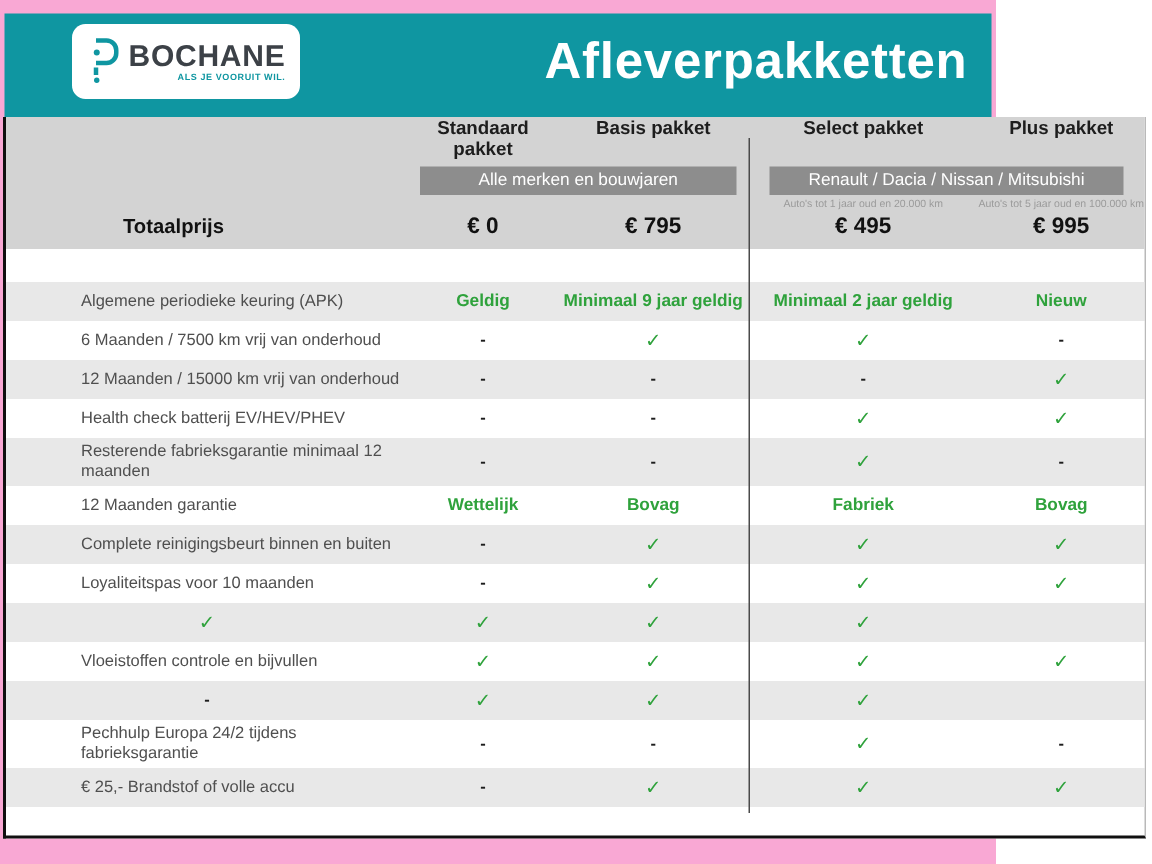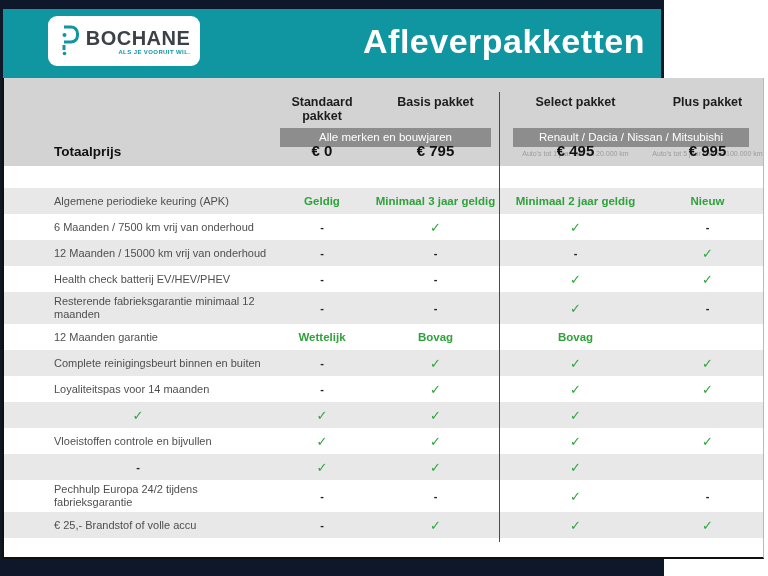--- a/index.html
+++ b/index.html
@@ -1,48 +1,48 @@
 <!DOCTYPE html>
 <html><head>
 <meta charset="utf-8">
 <style>
   html,body{margin:0;padding:0;background:#ffffff;width:768px;height:576px;
     font-family:"Liberation Sans","DejaVu Sans",sans-serif;overflow:hidden;}
-  .stage{position:relative;width:664px;height:576px;background:#0f172a;}
+  .stage{position:relative;width:664px;height:576px;background:#f9a8d4;}
 
   
   .banner{position:absolute;top:9px;left:3px;right:3px;height:69px;background:#0f96a1;}
   .page-title{position:absolute;top:13px;left:360px;width:302px;
     color:#ffffff;font-size:34px;font-weight:bold;letter-spacing:.5px;}
   .logo-box{position:absolute;top:7px;left:45px;width:152px;height:50px;background:#ffffff;
     border-radius:9px;display:flex;align-items:center;justify-content:center;gap:6px;}
   .logo-mark{flex:0 0 auto;margin-top:2px;}
   .logo-texts{display:flex;flex-direction:column;align-items:flex-end;}
   .logo-name{color:#3c4147;font-size:20px;font-weight:bold;letter-spacing:.5px;line-height:20px;}
   .logo-tagline{color:#0f96a1;font-size:6px;font-weight:bold;letter-spacing:.4px;margin-top:1px;}
 
   
   .sheet{position:absolute;top:78px;left:2px;width:762px;height:481px;background:#ffffff;
     border-left:2px solid #101010;border-bottom:2px solid #101010;border-right:1px solid #b9b9b9;
     box-sizing:border-box;}
   .grid{display:grid;grid-template-columns:268px 100px 127px 153px 1fr;}
 
   .head-band{position:relative;height:88px;background:#d3d3d3;}
-  .col-heads{padding-top:17px;}
+  .col-heads{}
   .col-head{text-align:center;font-size:12.5px;font-weight:bold;color:#1d1d1d;}
   .badges{margin-top:5px;height:19px;}
   .badge{grid-column:2/4;background:#8d8d8d;color:#ffffff;font-size:11.5px;font-weight:normal;
     text-align:center;line-height:19px;margin:0 8px;}
   .badge.right{grid-column:4/6;margin:0 14px;}
   .notes{margin-top:3px;height:10px;}
   .note{text-align:center;font-size:7px;color:#9b9b9b;}
   .note.c3{grid-column:4;}
   .note.c4{grid-column:5;}
   .total-row{position:absolute;left:0;right:0;bottom:7px;align-items:baseline;}
-  .total-label{padding-left:50px;font-size:13.5px;font-weight:bold;color:#111;}
+  .total-label{padding-left:78px;font-size:13.5px;font-weight:bold;color:#111;}
   .price{text-align:center;font-size:15px;font-weight:bold;color:#111;}
 
   
   .rows-wrap{margin-top:22px;}
   .feature-row{min-height:26px;align-items:center;background:#ffffff;}
   .feature-row.alt{background:#e8e8e8;}
   .row-label{padding:3px 0 3px 50px;font-size:11px;color:#4f4f4f;line-height:13px;max-width:235px;}
   .cell{text-align:center;}
   .cell.check{color:#2fa23c;font-size:13px;font-weight:bold;}
   .cell.dash{color:#1d1d1d;font-size:11px;font-weight:bold;}
@@ -98,21 +98,21 @@
         <div class="price">€ 795</div>
         <div class="price">€ 495</div>
         <div class="price">€ 995</div>
       </div>
     </div>
 
     <div class="rows-wrap">
   <div class="grid feature-row alt">
     <div class="row-label">Algemene periodieke keuring (APK)</div>
   <div class="cell green-text">Geldig</div>
-          <div class="cell green-text">Minimaal 3 jaar geldig</div>
+          <div class="cell green-text">Minimaal 9 jaar geldig</div>
           <div class="cell green-text">Minimaal 2 jaar geldig</div>
           <div class="cell green-text">Nieuw</div>
         </div>
 
   <div class="grid feature-row">
     <div class="row-label">6 Maanden / 7500 km vrij van onderhoud</div>
   <div class="cell dash">-</div>
           <div class="cell check">✓</div>
           <div class="cell check">✓</div>
           <div class="cell dash">-</div>
@@ -139,33 +139,34 @@
   <div class="cell dash">-</div>
           <div class="cell dash">-</div>
           <div class="cell check">✓</div>
           <div class="cell dash">-</div>
         </div>
 
   <div class="grid feature-row">
     <div class="row-label">12 Maanden garantie</div>
   <div class="cell green-text">Wettelijk</div>
           <div class="cell green-text">Bovag</div>
+          <div class="cell green-text">Fabriek</div>
           <div class="cell green-text">Bovag</div>
         </div>
 
   <div class="grid feature-row alt">
     <div class="row-label">Complete reinigingsbeurt binnen en buiten</div>
   <div class="cell dash">-</div>
           <div class="cell check">✓</div>
           <div class="cell check">✓</div>
           <div class="cell check">✓</div>
         </div>
 
   <div class="grid feature-row">
-    <div class="row-label">Loyaliteitspas voor 14 maanden</div>
+    <div class="row-label">Loyaliteitspas voor 10 maanden</div>
   <div class="cell dash">-</div>
           <div class="cell check">✓</div>
           <div class="cell check">✓</div>
           <div class="cell check">✓</div>
         </div>
 
   <div class="grid feature-row alt">
   <div class="cell check">✓</div>
           <div class="cell check">✓</div>
           <div class="cell check">✓</div>

